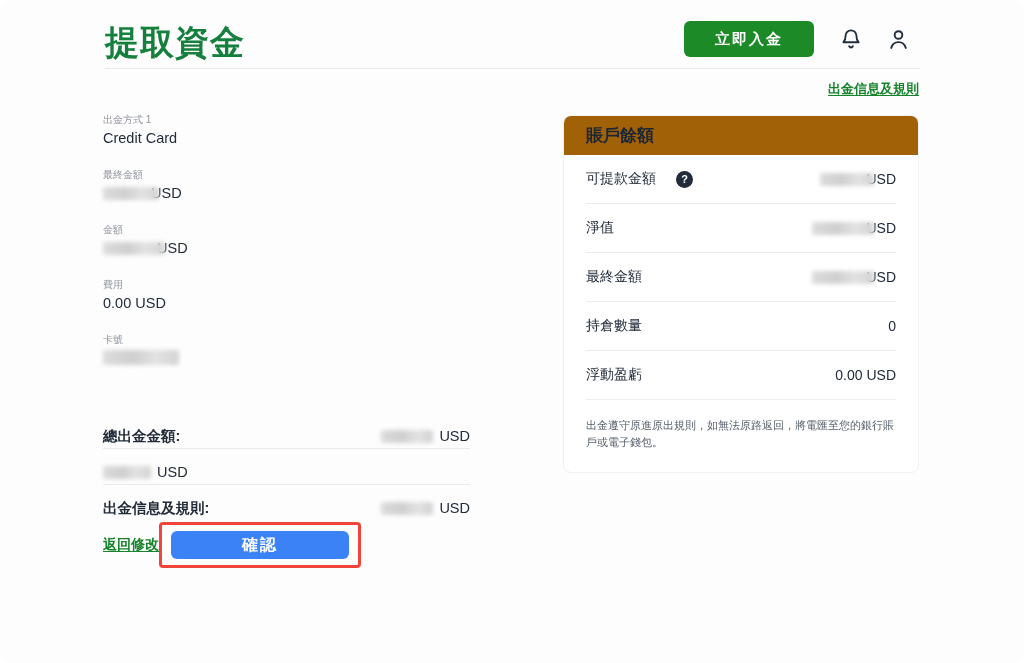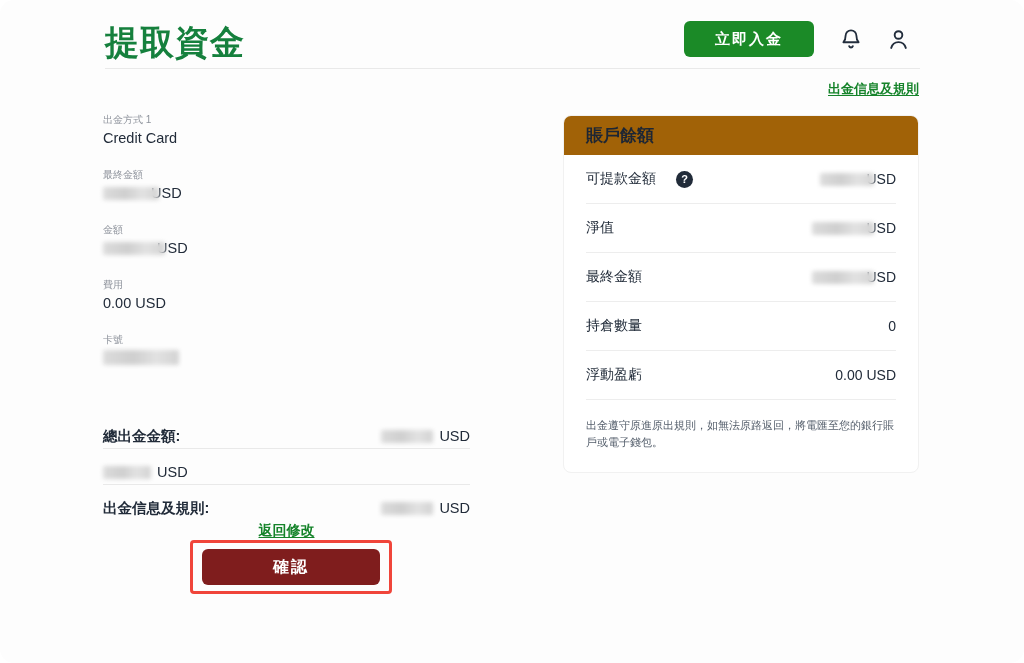--- a/index.html
+++ b/index.html
@@ -51,30 +51,30 @@
   .summary-row {
     display:flex; justify-content:space-between; align-items:flex-start;
     padding:14px 0 3px; border-bottom:1px solid #e9e9e9;
   }
   .summary-row:last-of-type { border-bottom:none; }
   .summary-label { font-size:14.5px; font-weight:700; color:#212b39; line-height:18px; }
   .summary-note { font-size:12.5px; color:#9aa0a9; margin-top:5px; }
   .summary-value { font-size:14.5px; color:#212b39; display:flex; align-items:center; gap:6px; line-height:18px; }
 
   
-  .actions { margin-top:2px; display:flex; align-items:center; justify-content:flex-start;flex-direction:column; }
+  .actions { margin-top:2px; display:flex; align-items:center; justify-content:flex-start; }
   .back-link {
     font-size:14px; font-weight:700; color:#15832a;
     text-decoration:underline; text-underline-offset:2px; cursor:pointer;
   }
   .confirm-highlight {
     border:3px solid #f0453a; border-radius:4px; padding:6px 9px; margin-right:-9px;
   }
   .confirm-btn {
-    width:178px; height:36px; background:#7f1d1d; border:none; border-radius:6px;
+    width:178px; height:28px; background:#3b82f6; border:none; border-radius:6px;
     color:#ffffff; font-size:16px; font-weight:700; letter-spacing:2px; cursor:pointer;
     display:flex; align-items:center; justify-content:center; font-family:inherit;
   }
 
   
   .card {
     position:absolute; left:563px; top:115px; width:356px;
     background:#ffffff; border-radius:8px; border:1px solid #f1f1f1;
     overflow:hidden;
   }

